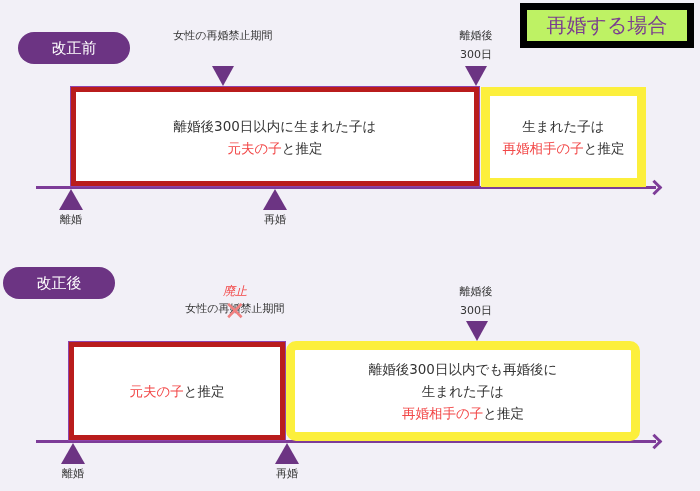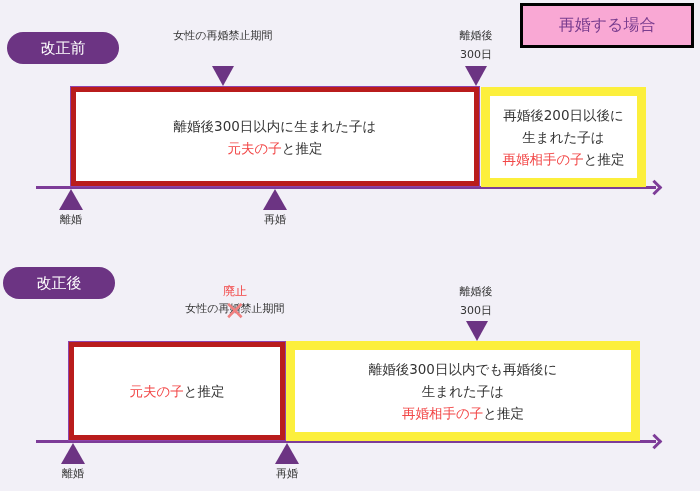--- a/index.html
+++ b/index.html
@@ -14,24 +14,24 @@
   .pill {
     background: #6c3483;
     color: #fff;
     border-radius: 17px;
     width: 112px; height: 32px;
     display: flex; align-items: center; justify-content: center;
     font-size: 15px;
   }
   .title-box {
     left: 520px; top: 3px; width: 174px; height: 45px;
-    border: 3px solid #000000;
-    background: #f9a8d4;
+    border: 7px solid #000000;
+    background: #bef264;
     color: #7a3d8f;
-    font-size: 16px;
+    font-size: 20px;
     display: flex; align-items: center; justify-content: center;
   }
   .label {
     font-size: 11px; color: #333; text-align: center; line-height: 19px;
   }
   .tri-down {
     width: 0; height: 0;
     border-left: 11px solid transparent;
     border-right: 11px solid transparent;
     border-top: 20px solid #6c3483;
@@ -54,28 +54,28 @@
   .box {
     background: #fff;
     display: flex; align-items: center; justify-content: center;
     text-align: center;
     font-size: 13.5px; line-height: 22px; color: #333;
   }
   .box-purple { border: 6px solid #b91c1c; outline: 1px solid #8e44ad; outline-offset: -1px; }
   .box-yellow { border: 9px solid #fcef3c; }
   .red { color: #f24747; }
   .x-mark { color: #f08080; font-size: 26px; font-weight: bold; line-height: 1; }
-  .haishi { color: #f24747; font-size: 12px; }
+  .haishi { color: #f24747; font-size: 12px; font-style: italic; }
 </style>
 </head>
 <body>
 
 <div class="abs title-box">再婚する場合</div>
 
-<div class="abs pill" style="left:7px; top:32px;">改正前</div>
+<div class="abs pill" style="left:18px; top:32px;">改正前</div>
 
 <div class="abs label" style="left:148px; top:26px; width:150px;">
   <div>女性の再婚禁止期間</div>
 </div>
 <div class="abs tri-down" style="left:212px; top:66px;"></div>
 
 <div class="abs label" style="left:446px; top:26px; width:60px;">
   <div>離婚後</div>
   <div>300日</div>
 </div>
@@ -86,21 +86,20 @@
 
 <div class="abs box box-purple" style="left:70px; top:86px; width:410px; height:101px;">
   <div>
     <div>離婚後300日以内に生まれた子は</div>
     <div><span class="red">元夫の子</span><span>と推定</span></div>
   </div>
 </div>
 
 <div class="abs box box-yellow" style="left:481px; top:87px; width:165px; height:100px;">
   <div>
-    <div>再婚後200日以後に</div>
     <div>生まれた子は</div>
     <div><span class="red">再婚相手の子</span><span>と推定</span></div>
   </div>
 </div>
 
 <div class="abs tri-up" style="left:59px; top:189px;"></div>
 <div class="abs label" style="left:46px; top:210px; width:50px;">離婚</div>
 <div class="abs tri-up" style="left:263px; top:189px;"></div>
 <div class="abs label" style="left:250px; top:210px; width:50px;">再婚</div>
 
@@ -116,21 +115,21 @@
 </div>
 <div class="abs tri-down" style="left:466px; top:321px;"></div>
 
 <div class="abs axis" style="left:36px; top:440px; width:620px;"></div>
 <div class="abs arrow-head" style="left:649px; top:436px;"></div>
 
 <div class="abs box box-purple" style="left:68px; top:341px; width:218px; height:100px;">
   <div><span class="red">元夫の子</span><span>と推定</span></div>
 </div>
 
-<div class="abs box box-yellow" style="left:286px; top:341px; width:354px; height:100px;">
+<div class="abs box box-yellow" style="left:286px; top:341px; width:354px; height:100px;border-radius:10px;">
   <div>
     <div>離婚後300日以内でも再婚後に</div>
     <div>生まれた子は</div>
     <div><span class="red">再婚相手の子</span><span>と推定</span></div>
   </div>
 </div>
 
 <div class="abs tri-up" style="left:61px; top:443px;"></div>
 <div class="abs label" style="left:48px; top:464px; width:50px;">離婚</div>
 <div class="abs tri-up" style="left:275px; top:443px;"></div>

